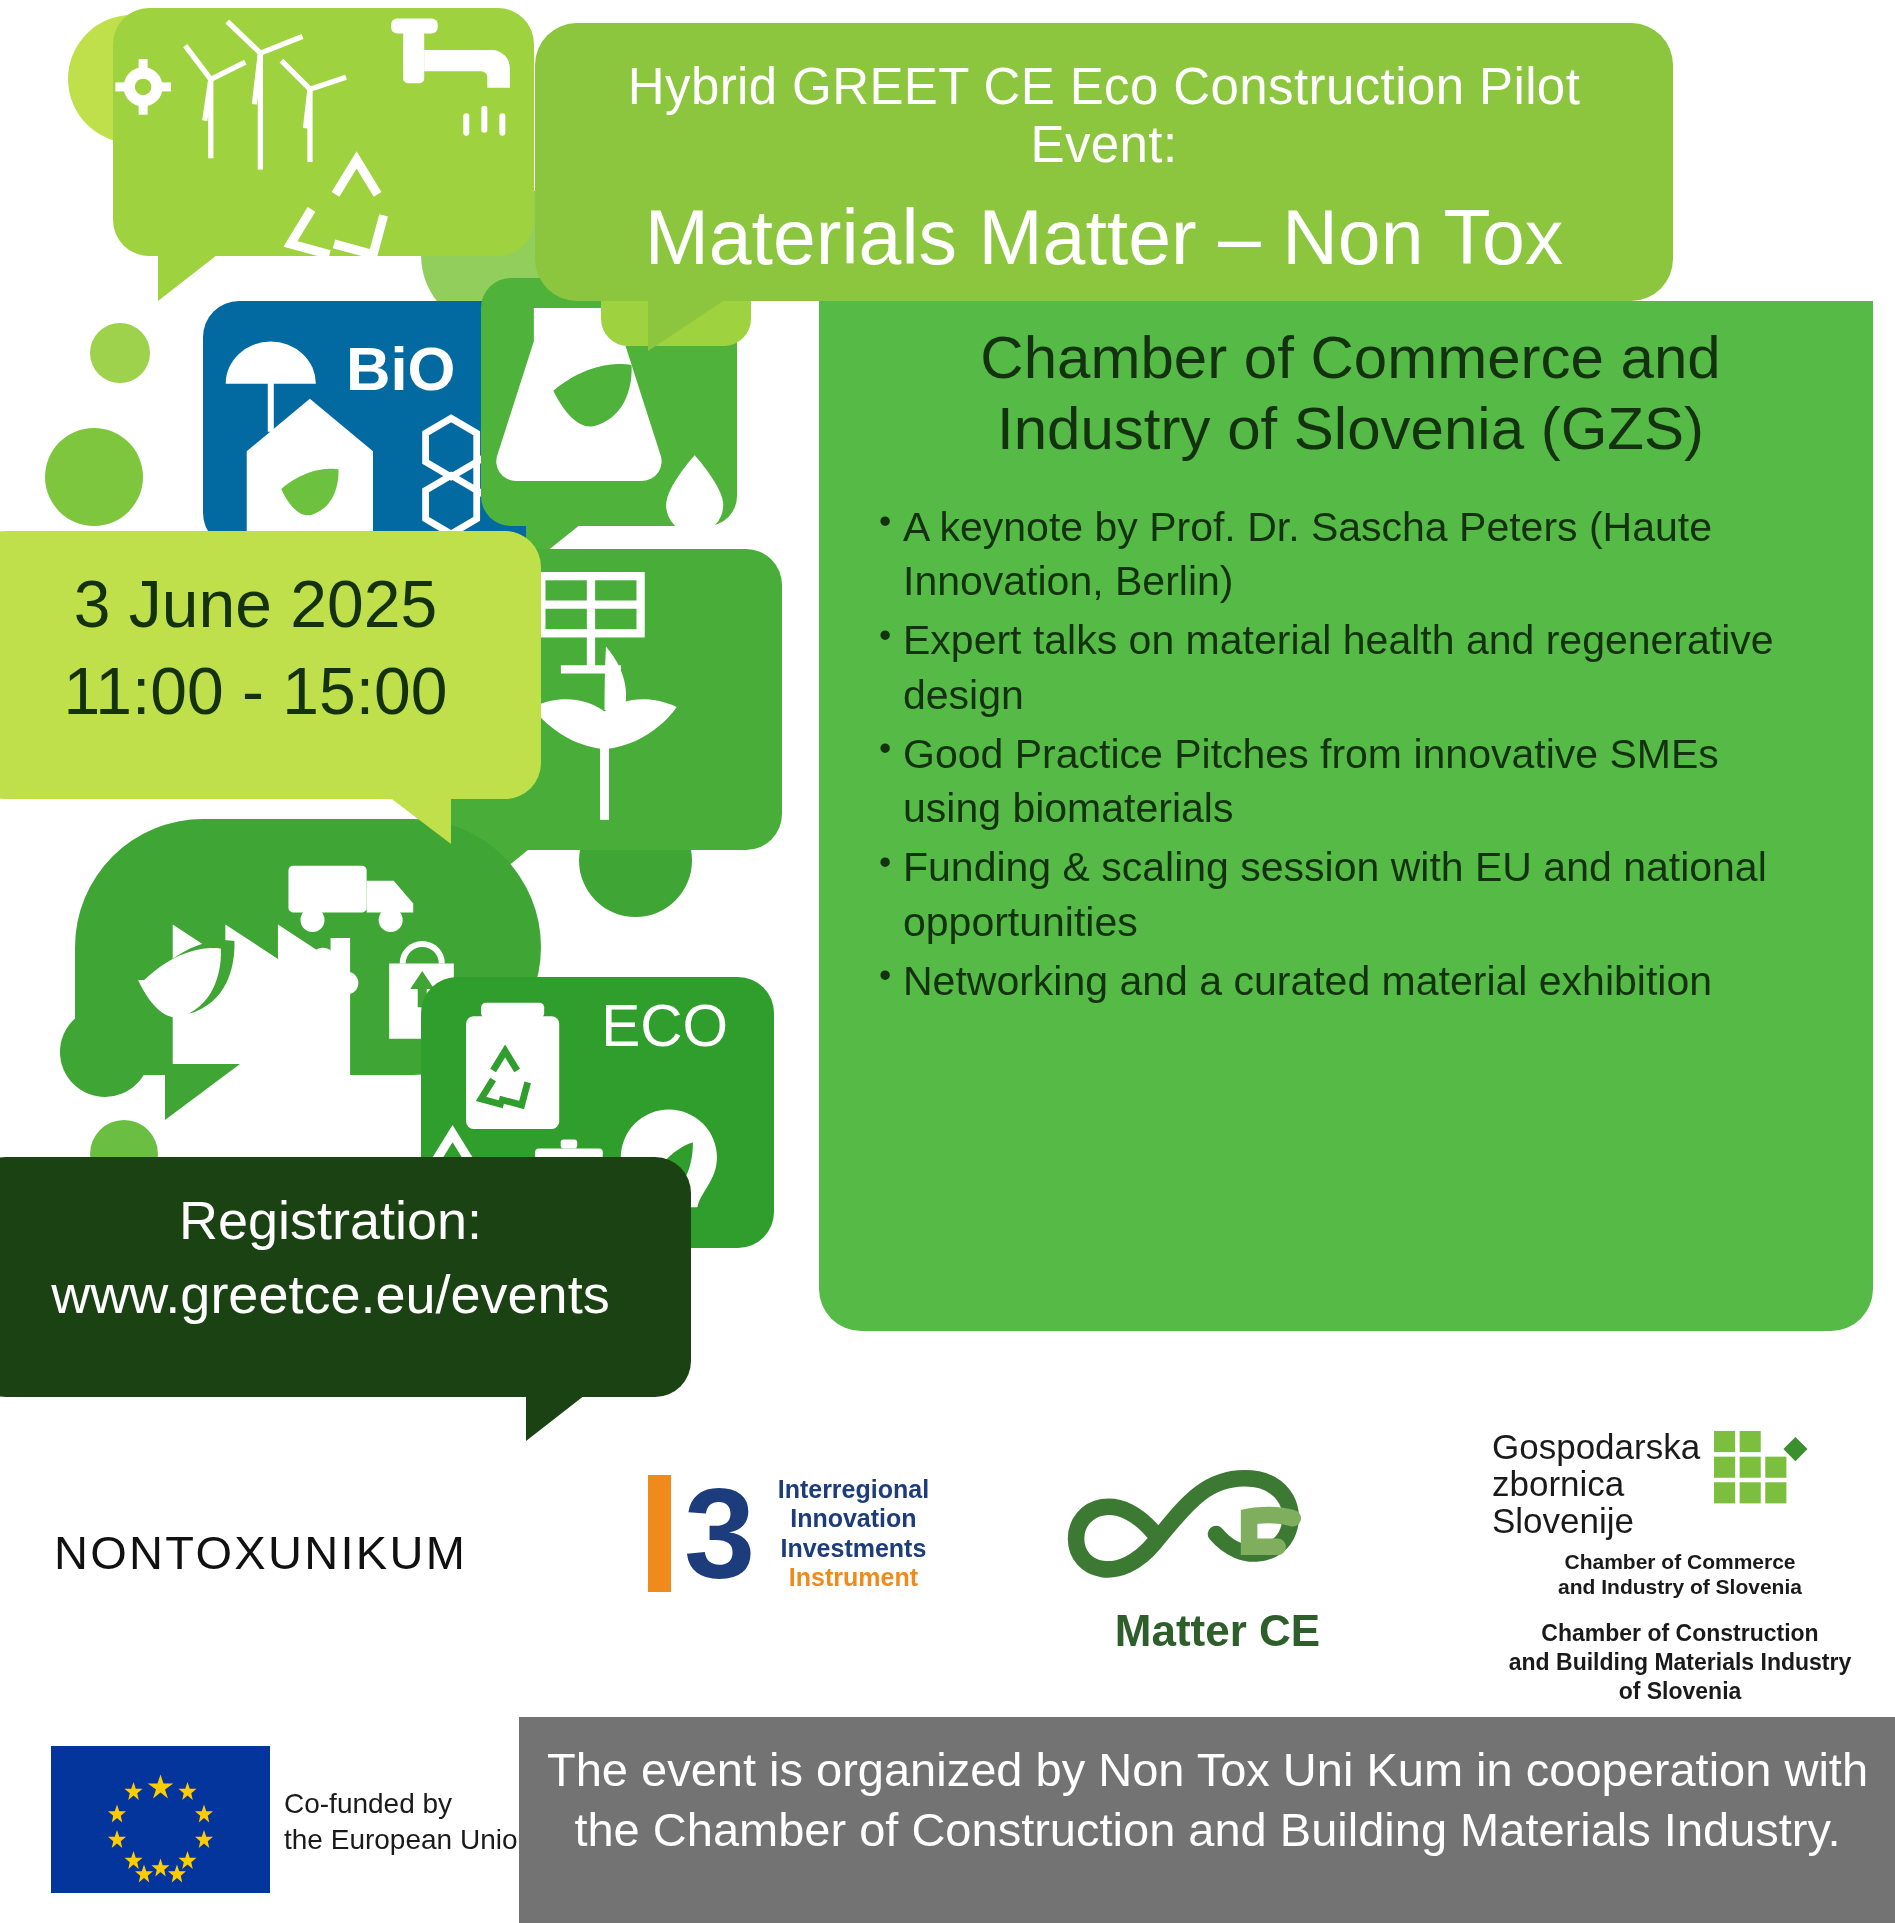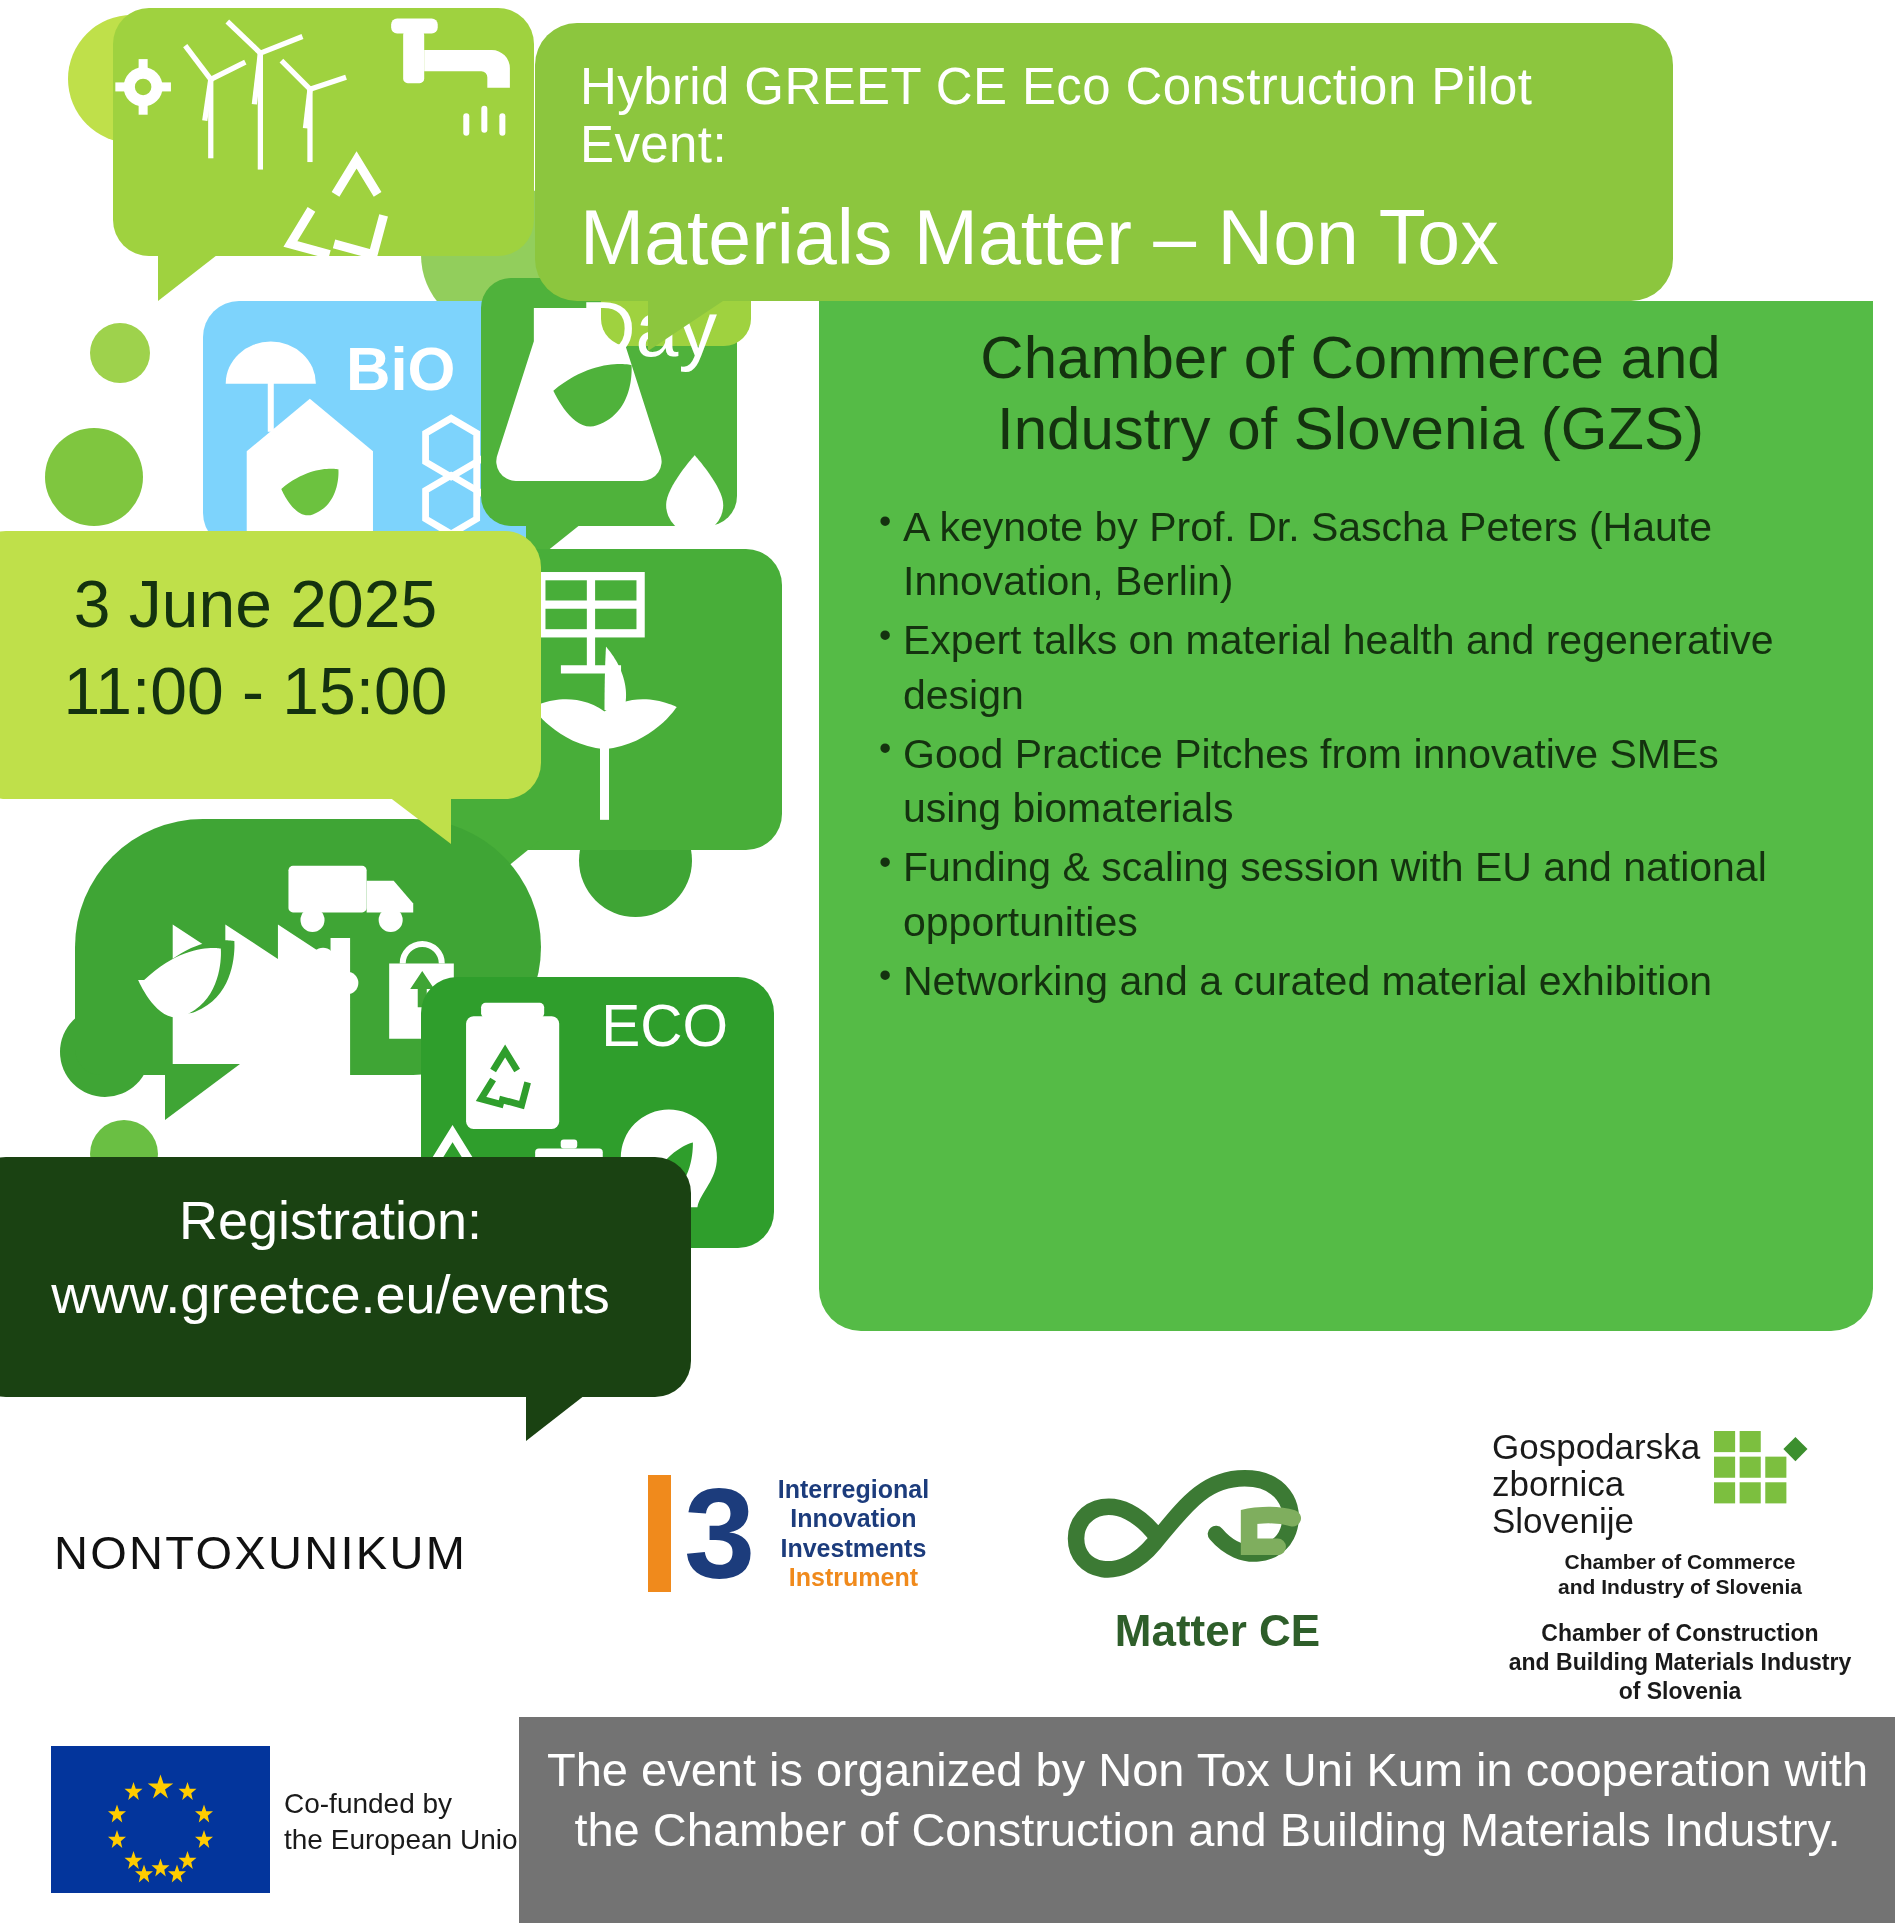--- a/index.html
+++ b/index.html
@@ -32,21 +32,21 @@
   }
 
   
   .header-bubble {
     position: absolute;
     left: 535px; top: 22.5px;
     width: 1138px; height: 278px;
     background: #8CC63E;
     border-radius: 42px;
     padding: 35px 45px 16px 45px;
-    text-align: left;
+    text-align: center;
   }
   .header-bubble .tail {
     position: absolute;
     left: 113px; bottom: -50px;
     width: 0; height: 0;
     border-left: 0 solid transparent;
     border-right: 90px solid transparent;
     border-top: 60px solid #8CC63E;
   }
   .h-line1 {
@@ -317,21 +317,21 @@
 
         <g fill="none" stroke="#ffffff" stroke-width="12">
           <path d="M296 248 l28 -46 l28 46"></path>
           <path d="M360 276 l-14 52 l-52 -14"></path>
           <path d="M288 328 l-52 -14 l28 -46"></path>
         </g>
       </svg>
       <div class="tail" style="left:45px;bottom:-45px;border-left:0 solid transparent;border-right:68px solid transparent;border-top:53px solid #9FD23F;"></div>
     </div>
 
-    <div class="bubble" style="left:203px;top:301px;width:361px;height:248px;background:#7dd3fc;">
+    <div class="bubble" style="left:203px;top:301px;width:361px;height:248px;background:#0369a1;">
       <svg width="361" height="248" viewBox="0 0 480 330">
         <g fill="#ffffff">
           <path d="M30 110 a60 56 0 0 1 120 0 z"></path>
           <rect x="86" y="108" width="8" height="66"></rect>
           <path d="M94 174 a16 16 0 0 0 28 -10" fill="none" stroke="#ffffff" stroke-width="8"></path>
         </g>
         <text x="190" y="118" font-family="Liberation Sans, sans-serif" font-size="82" font-weight="700" fill="#ffffff">BiO</text>
         <g fill="#ffffff">
           <path d="M58 200 l84 -70 l84 70 v122 h-168 z"></path>
           <path d="M104 250 c40 -34 76 -26 76 -26 s4 46 -34 60 c-24 9 -42 -34 -42 -34z" fill="#6CC23F"></path>

